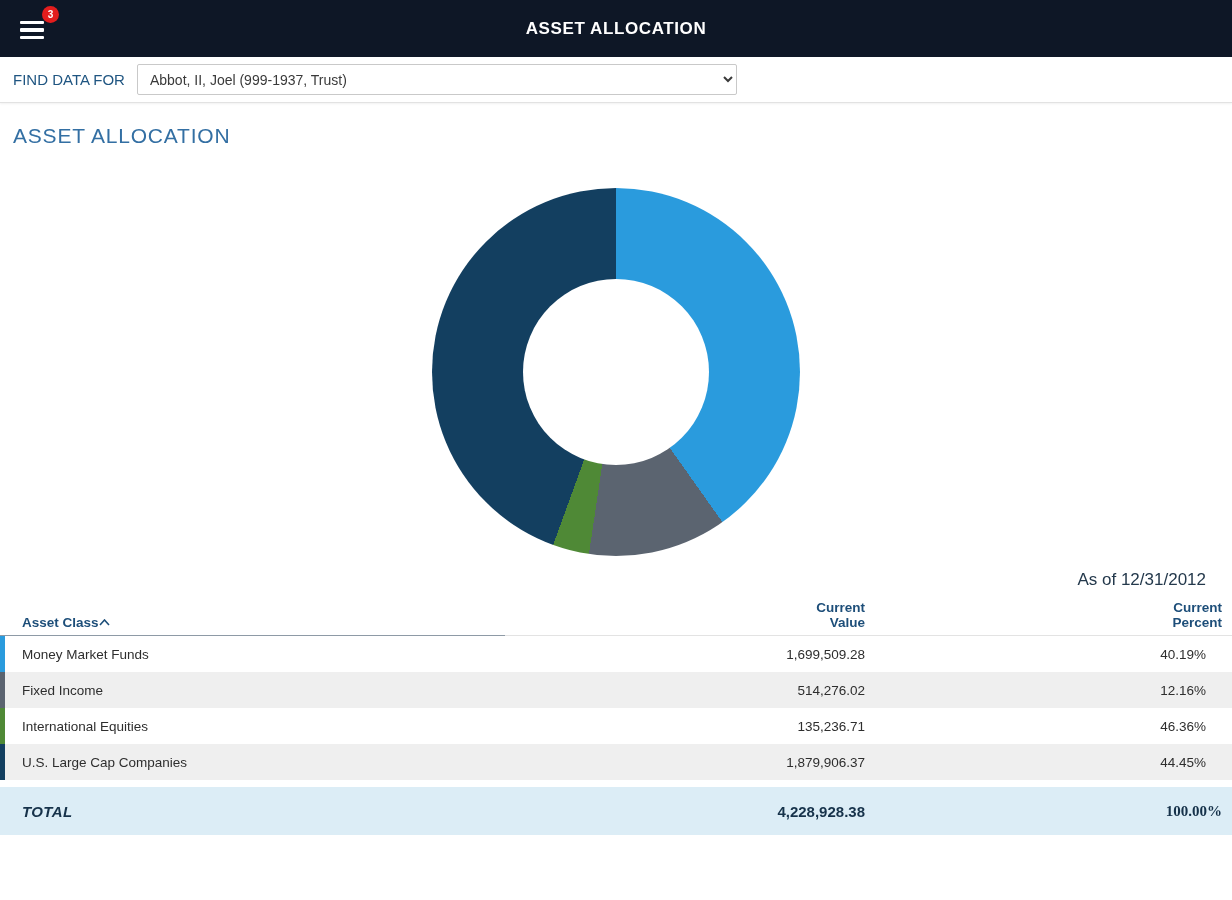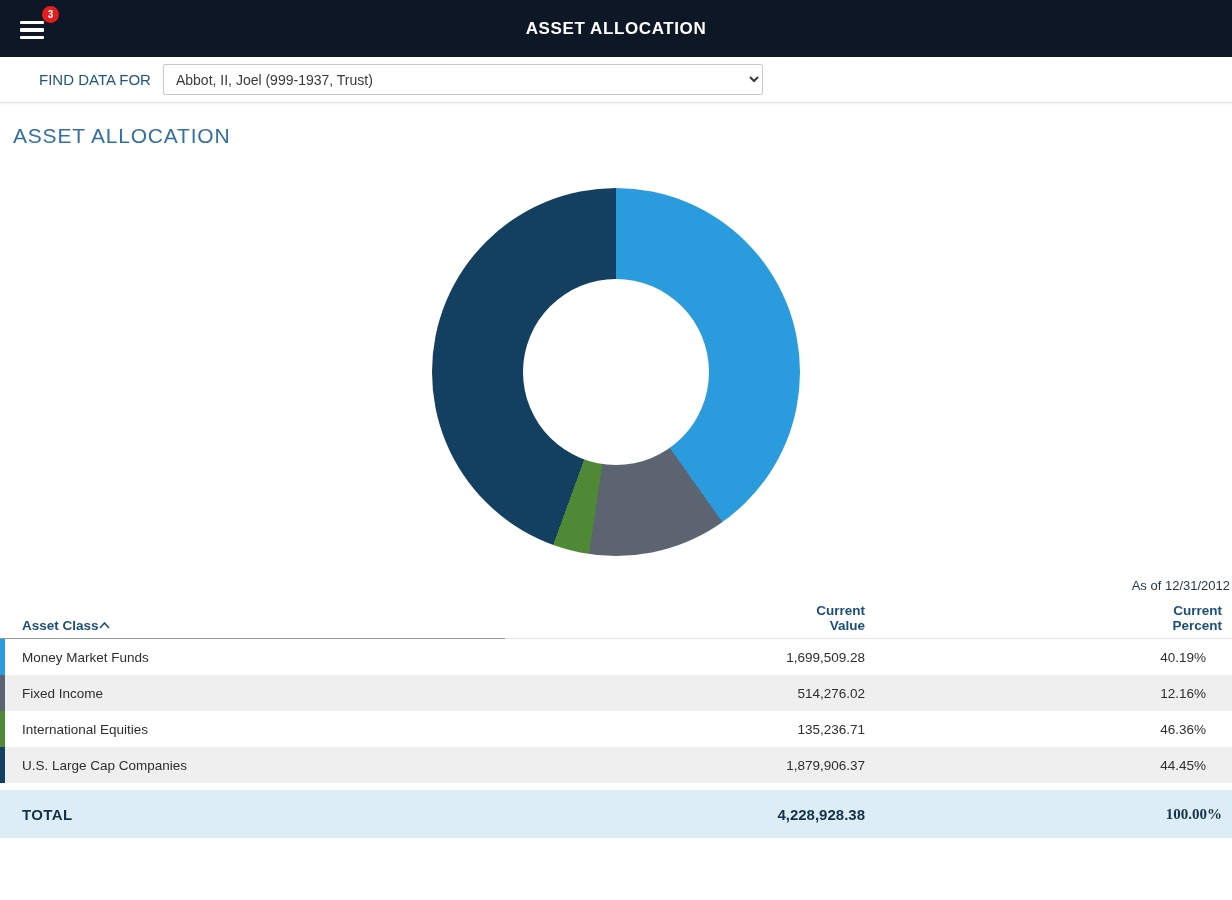--- a/index.html
+++ b/index.html
@@ -14,37 +14,37 @@
     background:transparent; border:none; cursor:pointer; }
   .menu-lines { display:flex; flex-direction:column; gap:4px; padding-top:4px; }
   .menu-lines span { display:block; width:24px; height:3.5px; background:#ffffff; border-radius:1px; }
   .badge { position:absolute; top:-7px; right:-9px; width:17px; height:17px; border-radius:50%;
     background:#e31d1d; color:#ffffff; font-size:10px; font-weight:bold;
     display:flex; align-items:center; justify-content:center; }
 
   
   .finder-row { height:46px; display:flex; align-items:center; padding-left:13px;
     background:#ffffff; border-bottom:1px solid #e2e2e2; box-shadow:0 1px 2px rgba(0,0,0,0.06); }
-  .finder-label { color:#1f5581; font-size:15px; margin-right:12px; white-space:nowrap;margin-left:26px; }
+  .finder-label { color:#1f5581; font-size:15px; margin-right:12px; white-space:nowrap; }
   .finder-select { width:600px; height:31px; border:1px solid #c9c9c9; border-radius:2px;
     background:#ffffff; color:#3a3a3a; font-size:14px; padding:0 8px;
     font-family:"Liberation Sans", sans-serif; }
 
   
   .page-heading { color:#336fa3; font-size:21px; letter-spacing:0.8px; margin:21px 0 0 13px;
     font-weight:normal; }
 
   
   .chart-wrap { position:relative; width:368px; height:368px; margin:40px auto 0 auto; }
   .donut { width:368px; height:368px; border-radius:50%; }
   .donut-hole { position:absolute; left:91px; top:91px; width:186px; height:186px;
     background:#ffffff; border-radius:50%; }
 
-  .asof { text-align:right; padding-right:2px; margin-top:22px;
-    color:#24394c; font-size:13px; }
+  .asof { text-align:right; padding-right:26px; margin-top:14px;
+    color:#24394c; font-size:17px; }
 
   
   .asset-table { margin-top:10px; }
   .thead { display:flex; align-items:flex-end; color:#1d4e79; font-weight:bold;
     font-size:13.5px; position:relative; padding-bottom:6px; }
   .thead::after { content:""; position:absolute; left:0; bottom:0; width:505px; height:1px;
     background:#8e9aa6; }
   .thead::before { content:""; position:absolute; left:0; bottom:0; width:100%; height:1px;
     background:#e3e3e3; }
   .col-asset { flex:1; padding-left:22px; display:flex; align-items:center; cursor:pointer; }
@@ -56,21 +56,21 @@
   .trow { display:flex; align-items:center; height:36px; font-size:13.5px; color:#2e2e2e;
     position:relative; background:#ffffff; }
   .trow.alt { background:#efefef; }
   .row-indicator { position:absolute; left:0; top:0; width:5px; height:100%; }
   .cell-asset { flex:1; padding-left:22px; }
   .cell-value { width:350px; text-align:right; }
   .cell-percent { width:367px; text-align:right; padding-right:26px; }
 
   .total-row { margin-top:7px; height:48px; background:#dcedf6; display:flex; align-items:center;
     color:#16324a; font-weight:bold; font-size:15px; }
-  .total-label { flex:1; padding-left:22px; letter-spacing:0.4px; }
+  .total-label { flex:1; padding-left:22px; letter-spacing:0.4px;font-style:italic; }
   .total-value { width:350px; text-align:right; font-size:15px; }
   .total-percent { width:367px; text-align:right; padding-right:10px;font-family:Liberation Serif, serif; }
 </style>
 </head>
 <body>
 
 <div class="topbar">
   <button class="menu-btn">
     <span class="menu-lines">
       <span></span>

